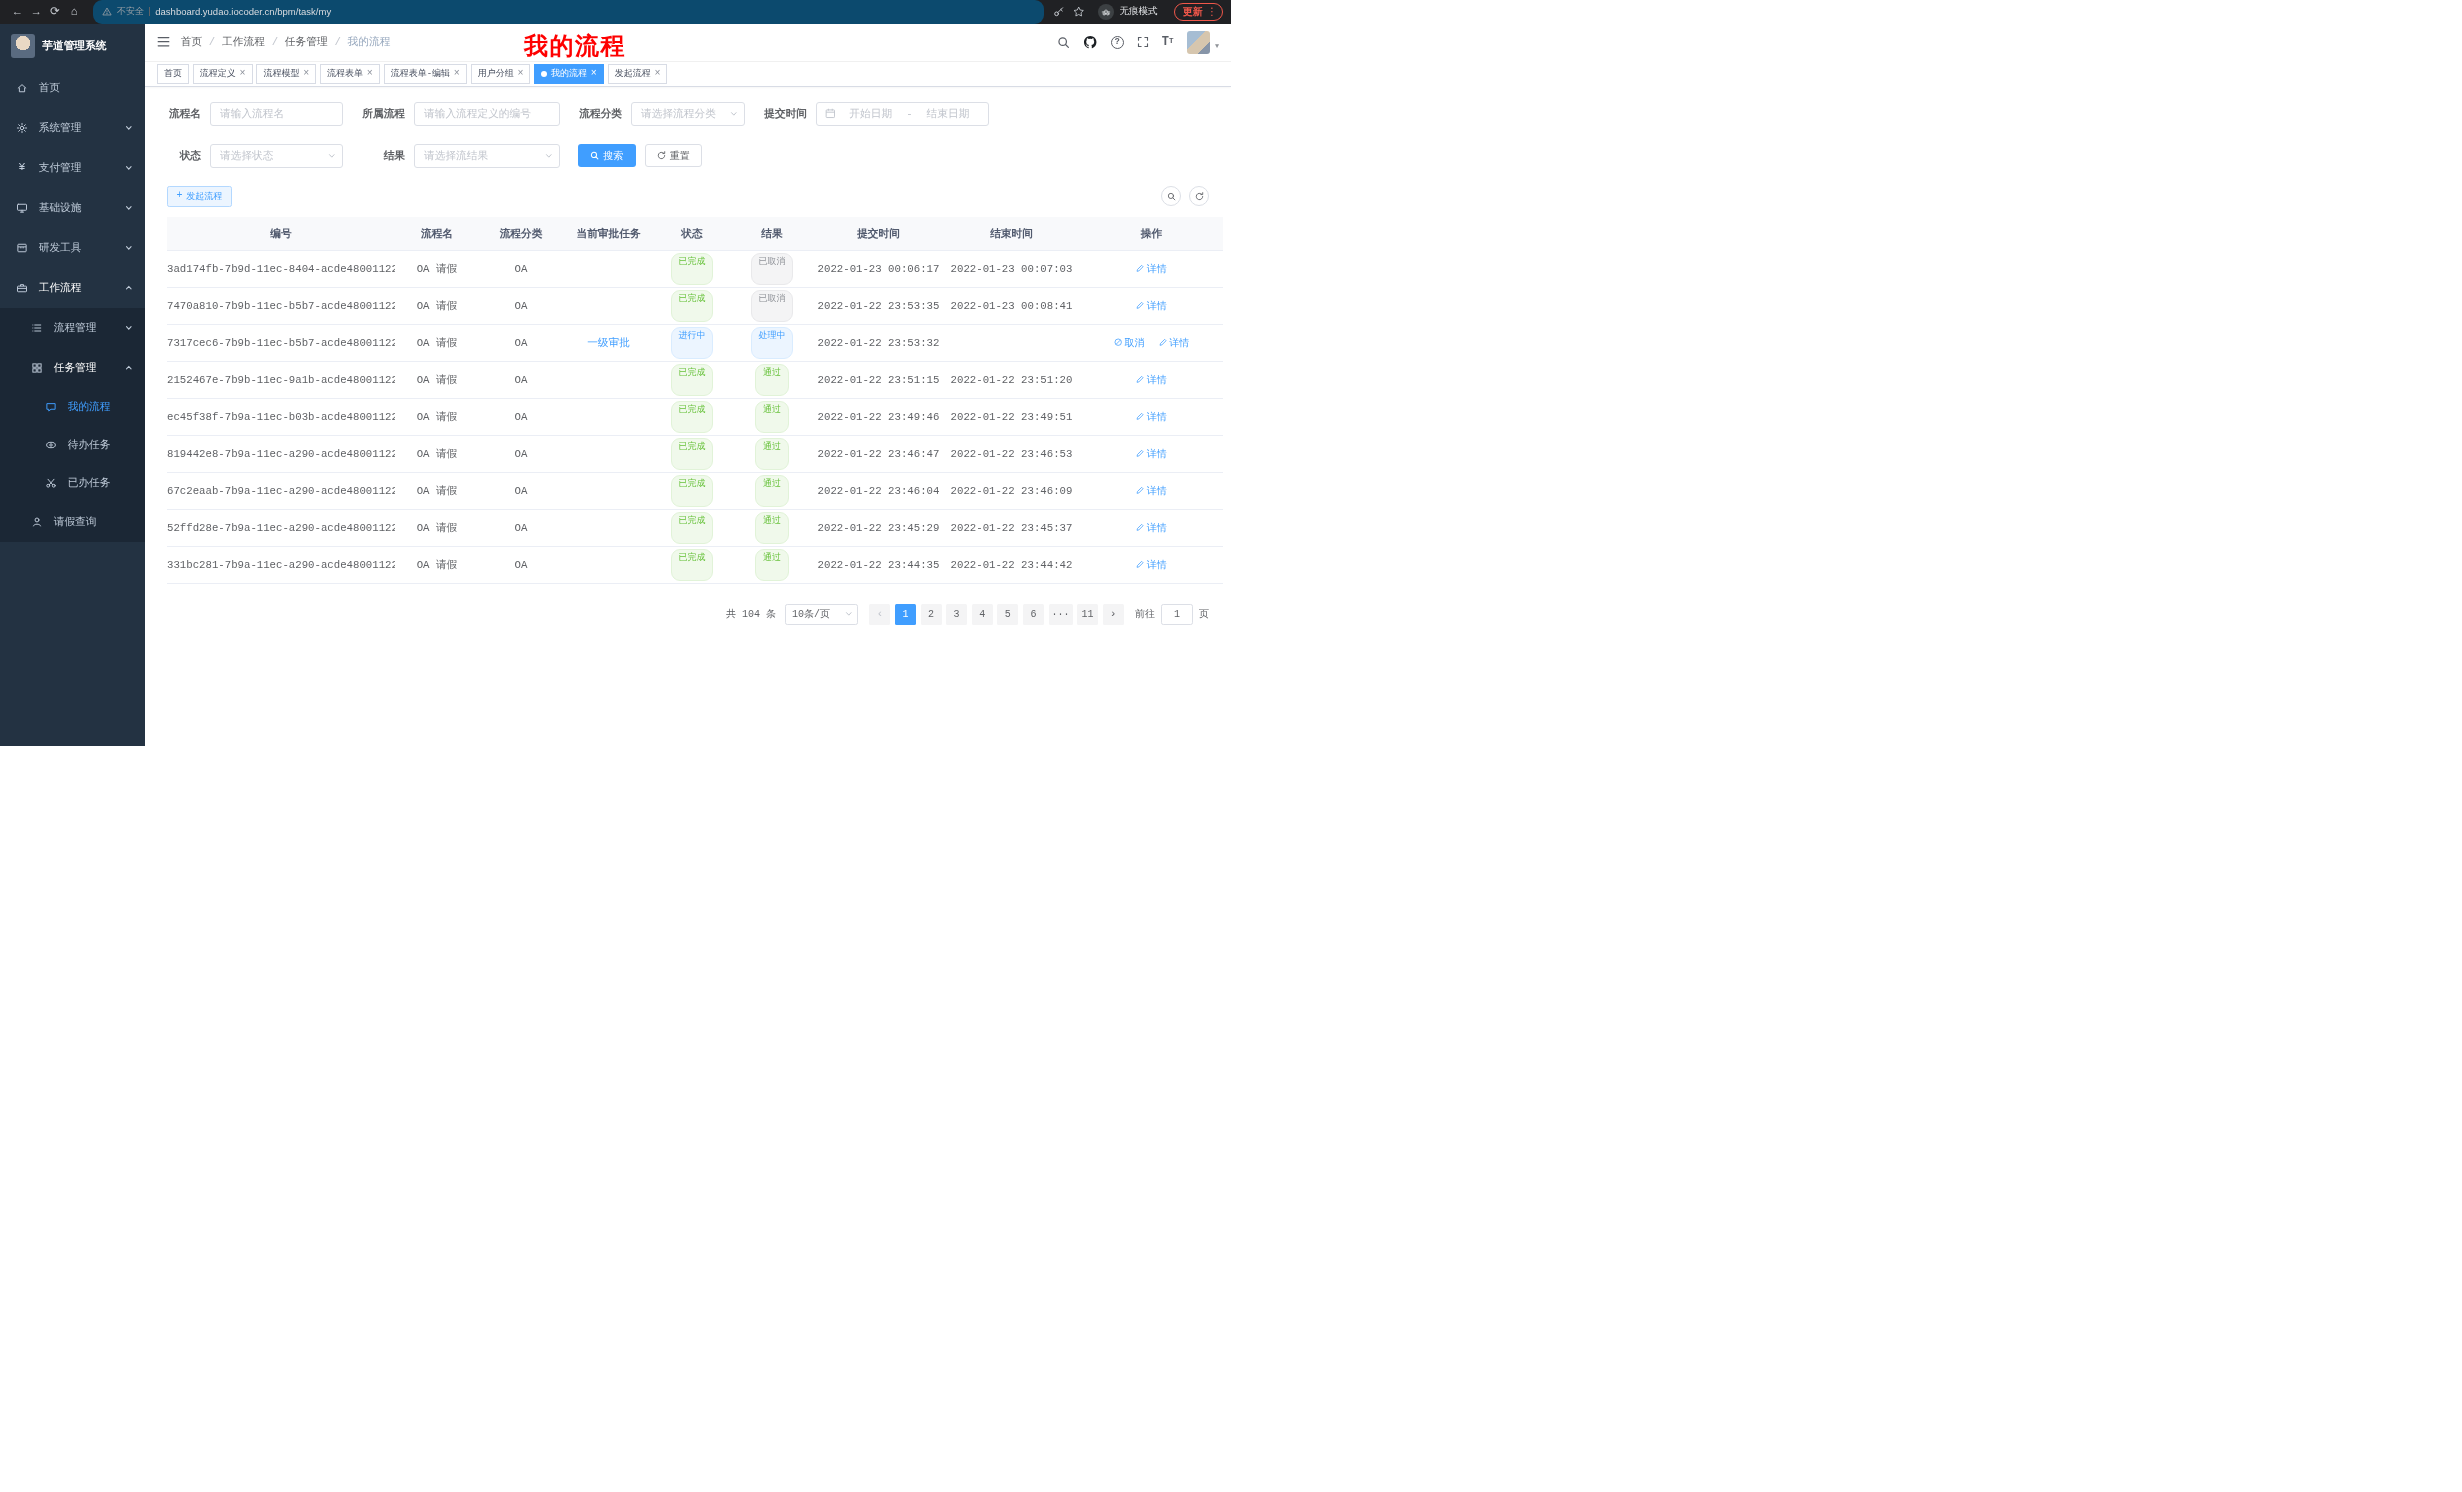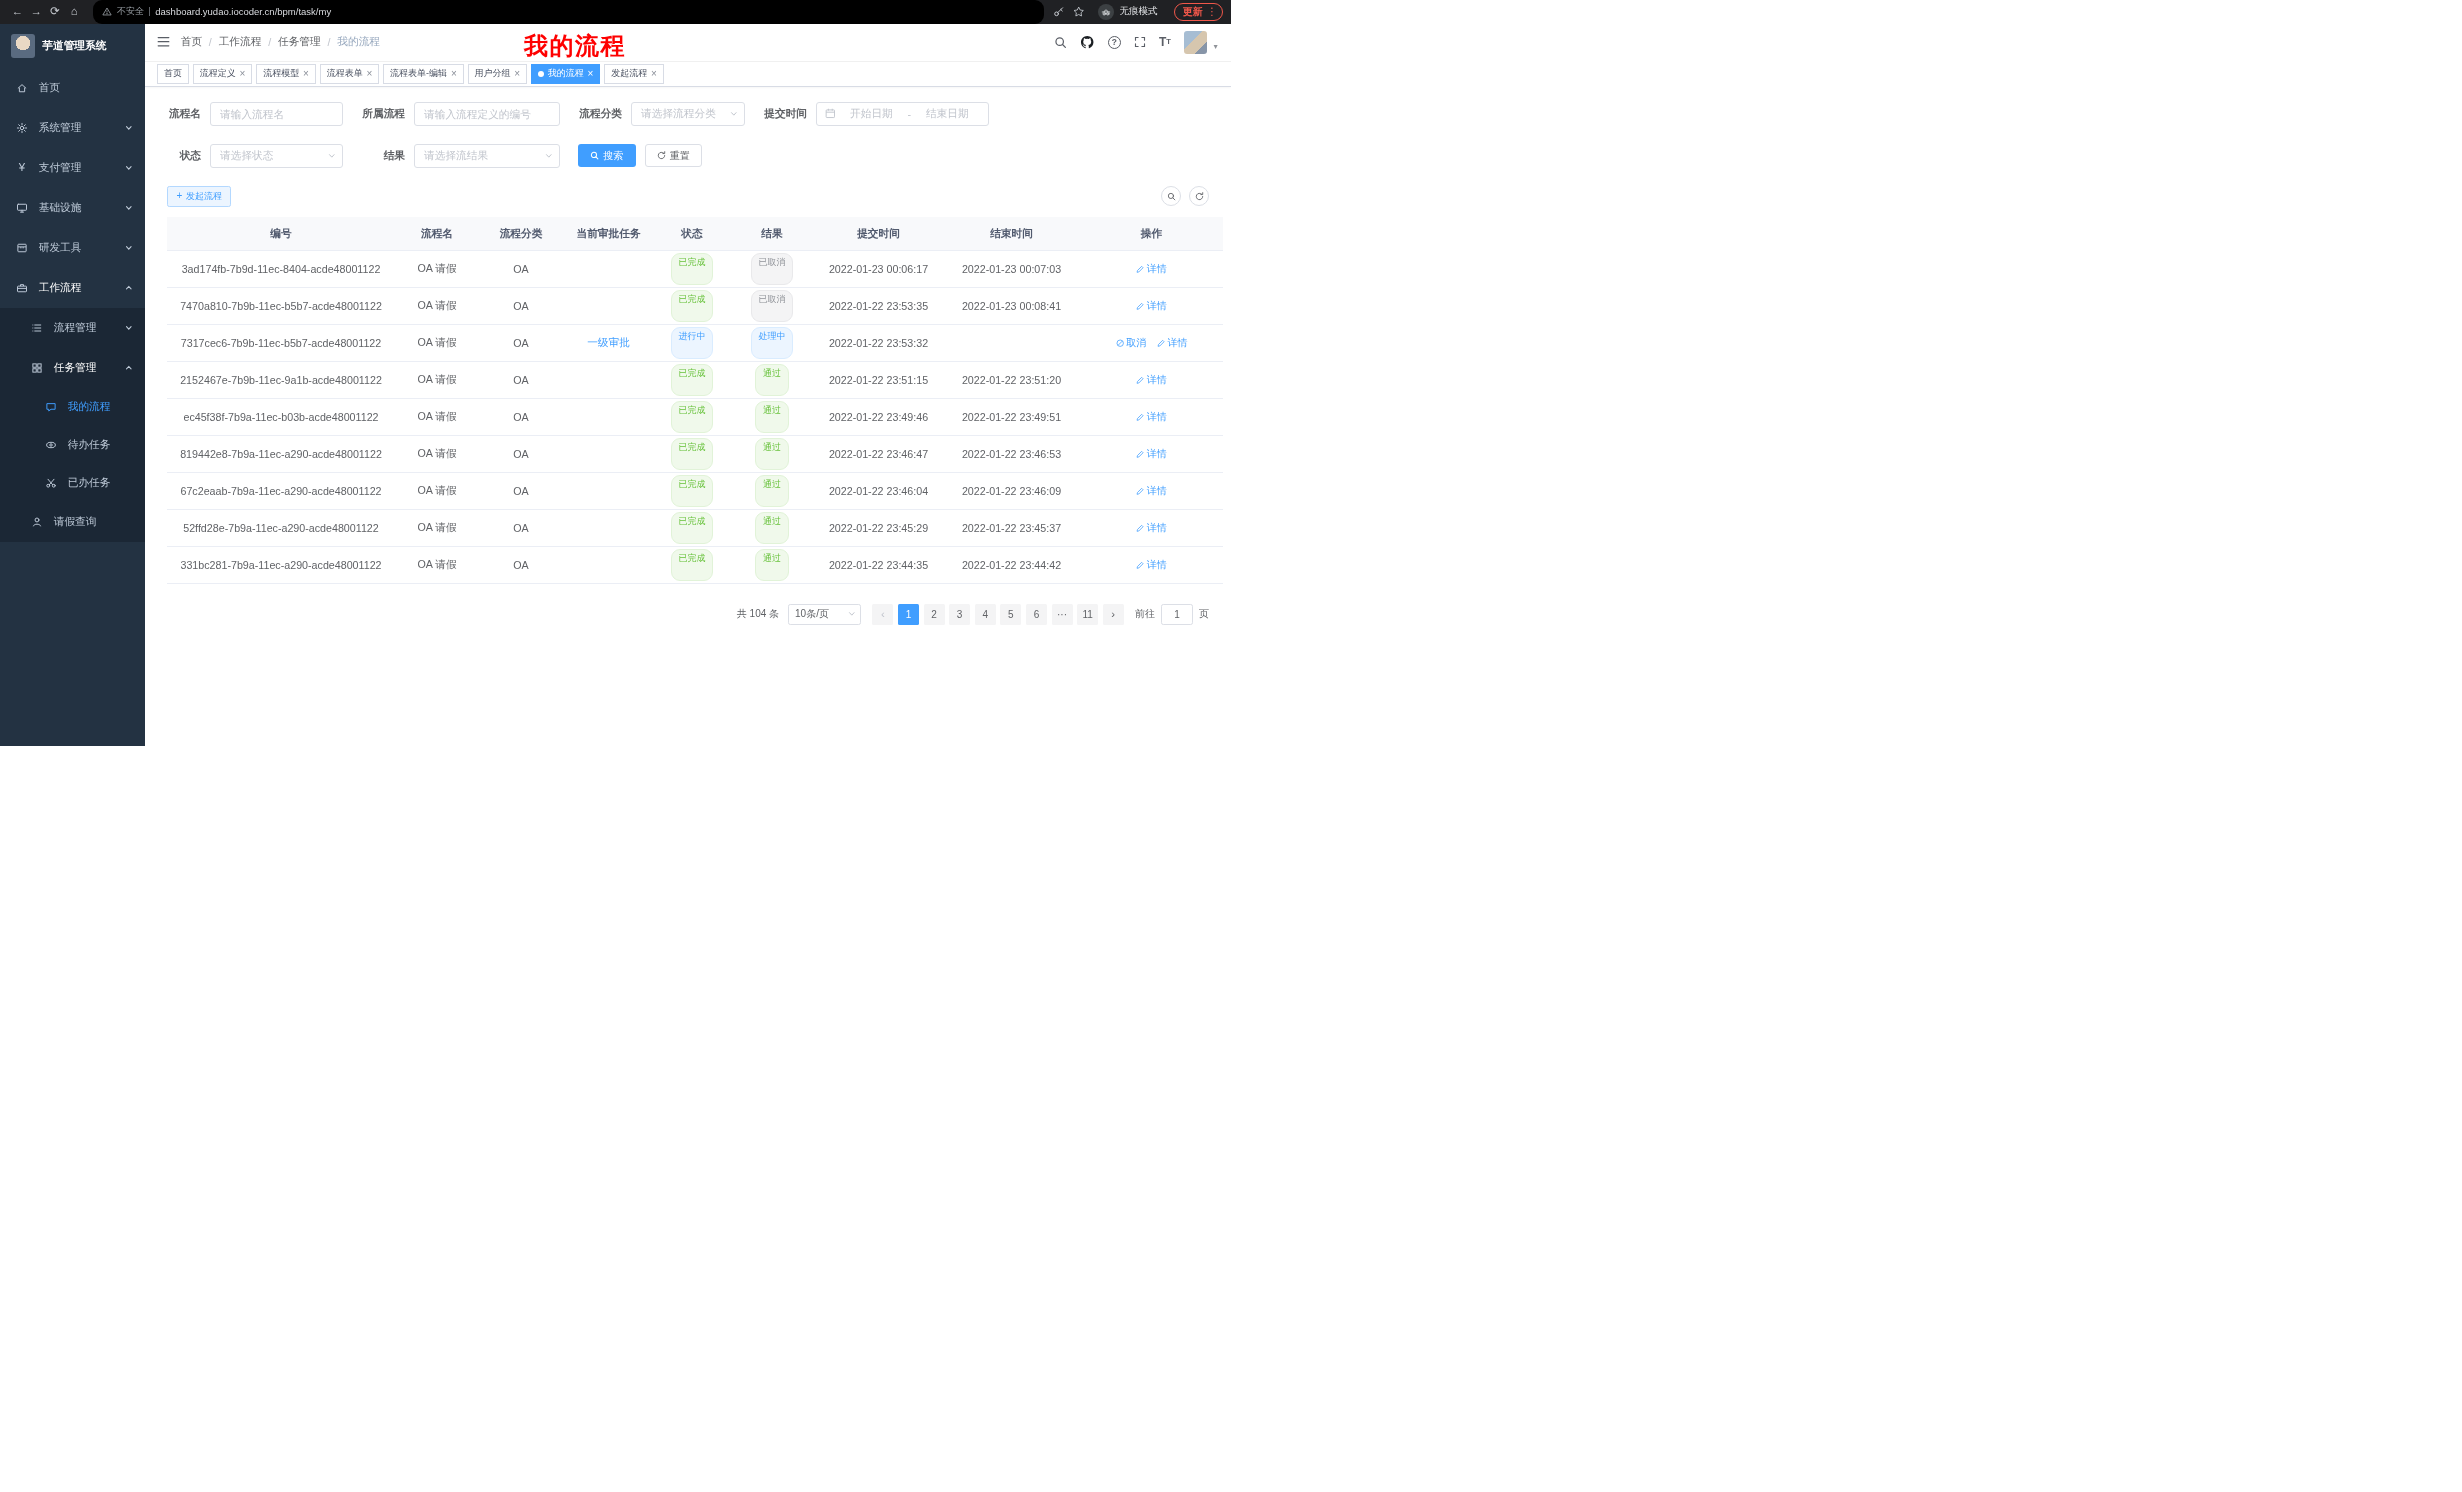--- a/index.html
+++ b/index.html
@@ -5,33 +5,33 @@
   * { box-sizing: border-box; margin: 0; padding: 0; }
   body {
     width: 1231px; height: 746px; overflow: hidden; background: #fff;
     font-family: "Liberation Sans", "DejaVu Sans", sans-serif;
   }
   .page { width: 100%; height: 100%; display: flex; flex-direction: column; }
 
   
   .chrome { height: 23.6px; flex: 0 0 23.6px; background: #202124; display: flex; align-items: center; padding: 0 7.6px; }
   .nav-ico { color: #c7cbd1; font-size: 11.4px; width: 19px; text-align: center; cursor: pointer; line-height: 23.6px; }
-  .omnibox { flex: 1; height: 17.5px; background: #000000; border-radius: 9px; margin: 16px 9px; display: flex; align-items: center; padding: 12px 9px; gap: 5.3px; font-size: 9px; min-width: 0; }
+  .omnibox { flex: 1; height: 17.5px; background: #0c4a6e; border-radius: 9px; margin: 16px 9px; display: flex; align-items: center; padding: 12px 9px; gap: 5.3px; font-size: 9px; min-width: 0; }
   .omnibox .sec { color: #9aa0a6; }
   .omnibox .odiv { width: 0.8px; height: 9px; background: #5f6368; }
   .omnibox .url { color: #dadce0; font-size: 9.5px; white-space: nowrap; }
   .chrome-tools { display: flex; align-items: center; gap: 9px; }
   .ctool { display: flex; color: #c7cbd1; cursor: pointer; }
   .incog { display: flex; align-items: center; gap: 5.3px; color: #e8eaed; font-size: 9.5px; margin-left: 4.6px; }
   .incog-circle { width: 16px; height: 16px; border-radius: 50%; background: #3c4043; display: flex; align-items: center; justify-content: center; }
   .update-pill { display: flex; align-items: center; gap: 3.8px; border: 1.5px solid #f0574a; color: #f0574a; border-radius: 10px; padding: 0 5.3px 0 7.6px; height: 17.5px; font-size: 10px; font-weight: 700; margin-left: 7.6px; cursor: pointer; }
   .update-pill .kebab { font-size: 10.7px; font-weight: 400; }
 
   
-  .app { flex: 1; display: flex; min-height: 0; }
+  .app { flex: 1; display: flex; min-height: 0; font-family: Liberation Mono, monospace; }
 
   
   .sidebar { width: 145px; flex: 0 0 145px; background: #233242; color: #bfcbd9; display: flex; flex-direction: column; }
   .logo { height: 44px; display: flex; align-items: center; padding-left: 10.7px; gap: 7.6px; cursor: pointer; flex: 0 0 44px; }
   .logo-img { width: 24px; height: 24px; border-radius: 3px; background: radial-gradient(circle at 50% 38%, #e9d8c4 0 37%, #5a6b80 38%); flex: 0 0 24px; }
   .logo-title { color: #fff; font-size: 10.7px; font-weight: 700; white-space: nowrap; }
   .mi { position: relative; display: flex; align-items: center; height: 40px; padding-left: 15px; font-size: 10.7px; cursor: pointer; white-space: nowrap; }
   .mi-ico { width: 13.7px; margin-right: 10px; display: flex; flex: 0 0 13.7px; justify-content: center; }
   .chev { position: absolute; right: 12px; display: flex; }
   .chev.up { transform: rotate(180deg); }

